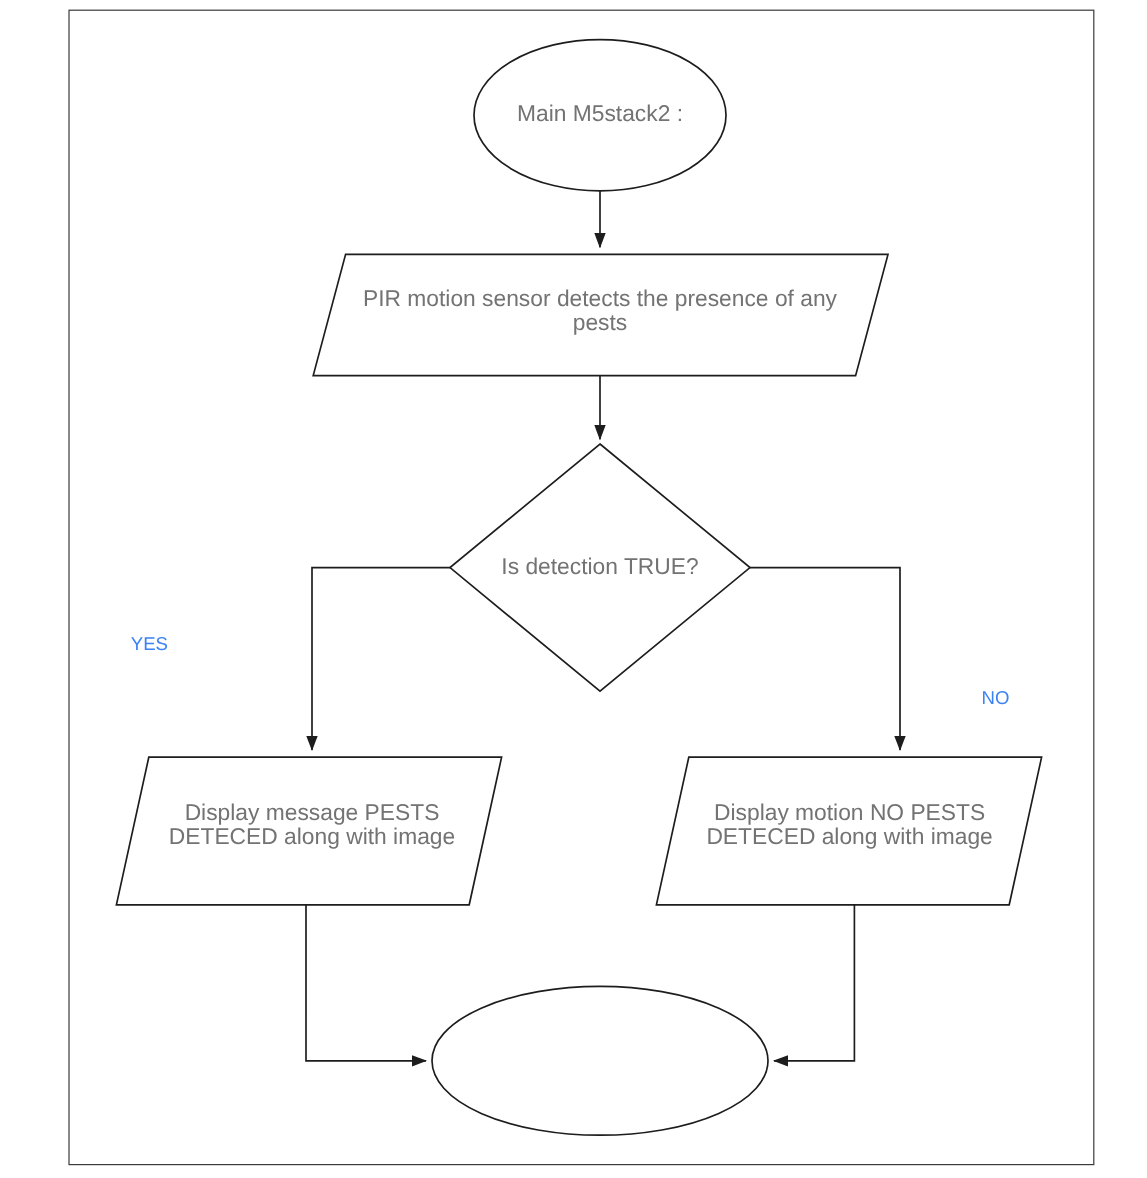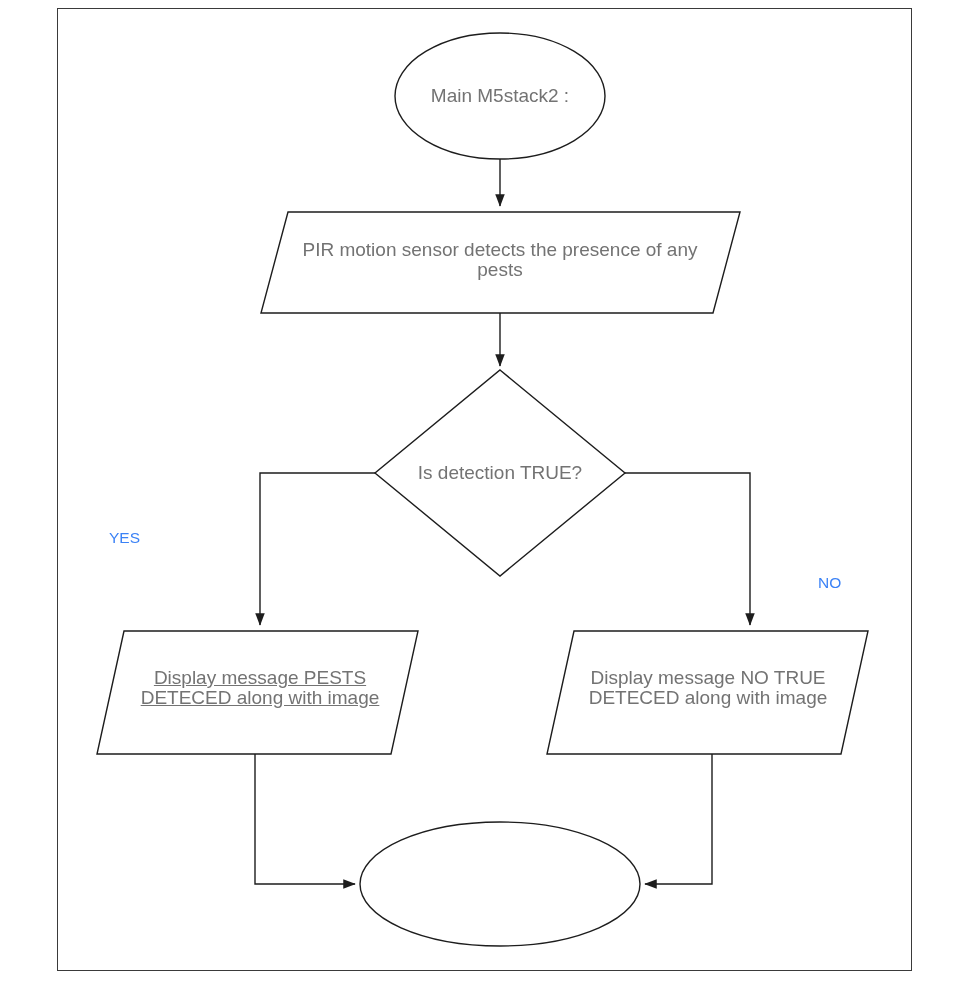--- a/index.html
+++ b/index.html
@@ -102,24 +102,24 @@
     <ellipse class="shape-stroke" cx="500" cy="884" rx="140" ry="62"></ellipse>
   </svg>
 
   <div class="node-label" style="left:380px; top:86px; width:240px;">Main M5stack2 :</div>
 
   <div class="node-label" style="left:385px; top:463px; width:230px;">Is detection TRUE?</div>
 
   <div class="node-label" style="left:270px; top:240px; width:460px;">PIR motion sensor detects the presence of any
 pests</div>
 
-  <div class="node-label" style="left:115px; top:668px; width:290px;text-decoration:underline;">Display message PESTS
+  <div class="node-label" style="left:115px; top:668px; width:290px;">Display message PESTS
 DETECED along with image</div>
 
-  <div class="node-label" style="left:563px; top:668px; width:290px;">Display message NO TRUE
+  <div class="node-label" style="left:563px; top:668px; width:290px;">Display motion NO PESTS
 DETECED along with image</div>
 
 
   <div class="edge-label" style="left:109px; top:529px;">YES</div>
 
   <div class="edge-label" style="left:818px; top:554px;margin-top:20px;">NO</div>
 
 </div>
 
 </body></html>

